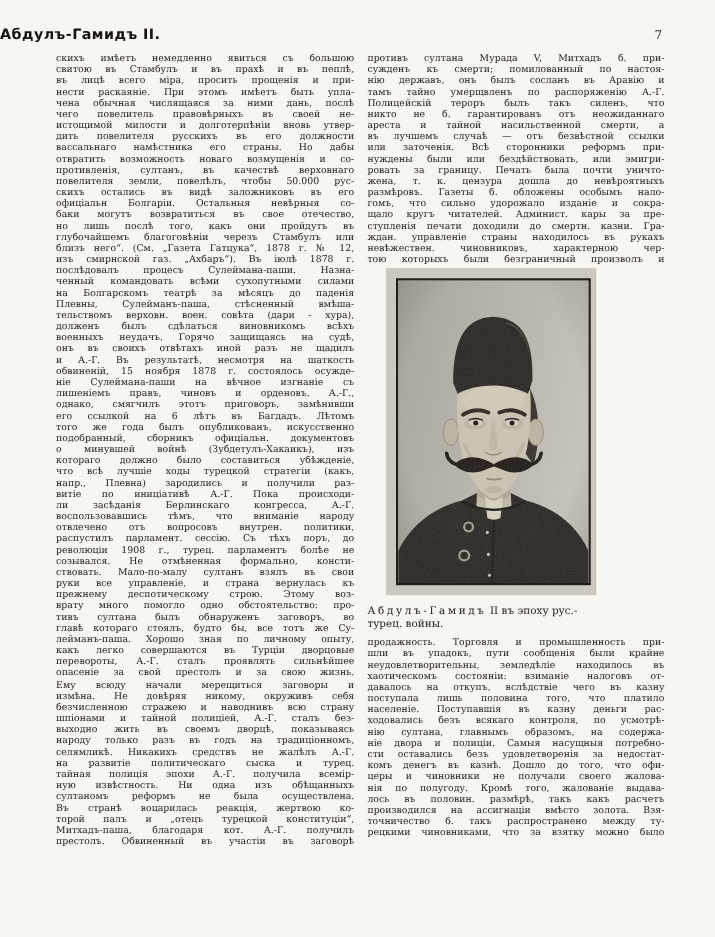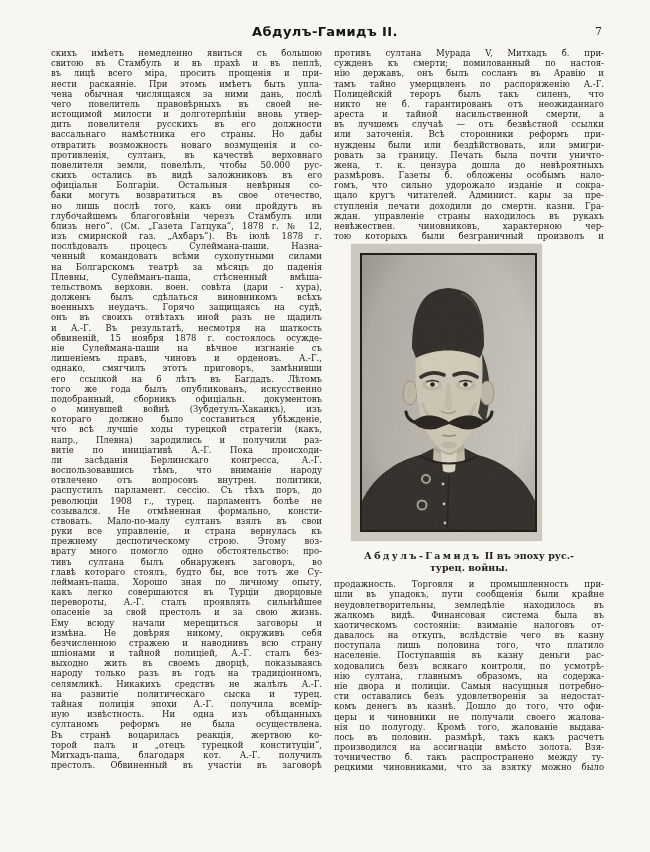--- a/index.html
+++ b/index.html
@@ -15,21 +15,20 @@
     background: #f8f6f1;
     color: #201e1b;
     font-family: "DejaVu Serif", "Liberation Serif", serif;
     overflow: hidden;
   }
   .header-title {
     position: absolute;
     top: 24px;
     left: 0;
     width: 650px;
-    text-align: center;
     font-family: "DejaVu Sans", "Liberation Sans", sans-serif;
     font-weight: bold;
     font-size: 13px;
     letter-spacing: 0.4px;
     color: #17150f;
   }
   .page-number {
     position: absolute;
     top: 25px;
     left: 576px;
@@ -67,25 +66,24 @@
   }
   .photo-inner {
     border: 2px solid #211f1b;
     width: 173px;
     height: 275px;
     background: #b5b1a8;
   }
   .photo-inner svg { display: block; }
   figcaption.caption {
     margin-top: 9px;
-    text-align: center;
+    text-align: left;
     font-size: 9.5px;
     line-height: 11.5px;
     color: #242220;
-    font-weight: bold;
   }
   .cap-name {
     letter-spacing: 2.4px;
   }
   .rc-bottom { margin-top: 6px; }
 </style>
 </head>
 <body>
 
 <div class="page">
@@ -274,21 +272,20 @@
       <figcaption class="caption">
         <div><span class="cap-name">Абдулъ-Гамидъ</span><span> II въ эпоху рус.-</span></div>
         <div>турец. войны.</div>
       </figcaption>
     </figure>
 
     <div class="rc-bottom">
         <div class="tline">продажность. Торговля и промышленность при-</div>
         <div class="tline">шли въ упадокъ, пути сообщенія были крайне</div>
         <div class="tline">неудовлетворительны, земледѣліе находилось въ</div>
-        <div class="tline">жалкомъ видѣ. Финансовая система была въ</div>
         <div class="tline">хаотическомъ состояніи: взиманіе налоговъ от-</div>
         <div class="tline">давалось на откупъ, вслѣдствіе чего въ казну</div>
         <div class="tline">поступала лишь половина того, что платило</div>
         <div class="tline">населеніе. Поступавшія въ казну деньги рас-</div>
         <div class="tline">ходовались безъ всякаго контроля, по усмотрѣ-</div>
         <div class="tline">нію султана, главнымъ образомъ, на содержа-</div>
         <div class="tline">ніе двора и полиціи. Самыя насущныя потребно-</div>
         <div class="tline">сти оставались безъ удовлетворенія за недостат-</div>
         <div class="tline">комъ денегъ въ казнѣ. Дошло до того, что офи-</div>
         <div class="tline">церы и чиновники не получали своего жалова-</div>

